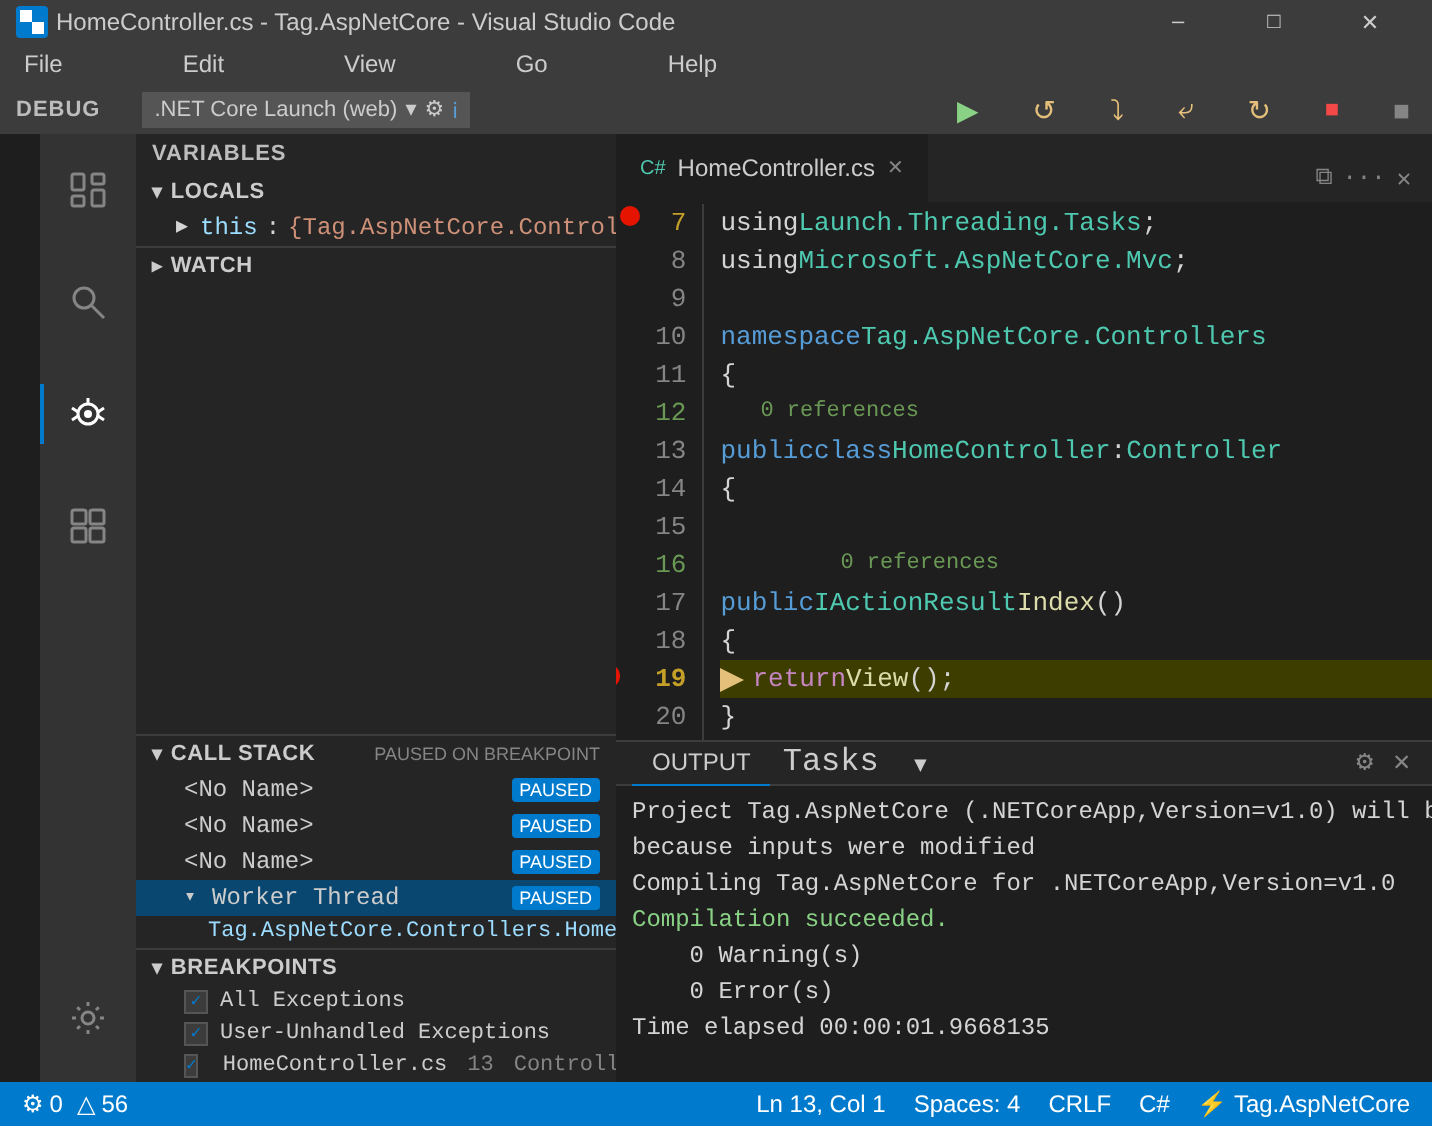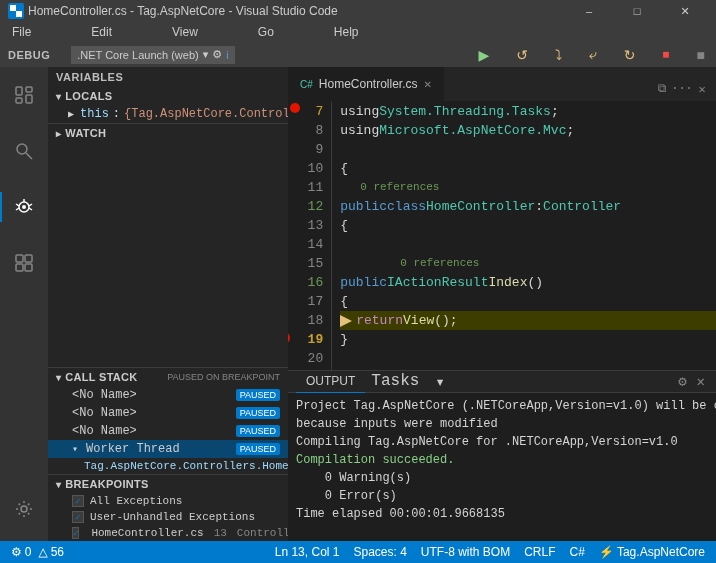--- a/index.html
+++ b/index.html
@@ -70,20 +70,21 @@
       height: 20px;
       display: flex;
       align-items: center;
       cursor: pointer;
     }
 
     
     .main-area {
       display: flex;
       height: calc(563px - 22px - 20px - 25px - 22px);
+      margin-left: 20px;
     }
 
     
     .activity-bar {
       width: 48px;
       background: #333333;
       display: flex;
       flex-direction: column;
       align-items: center;
       padding-top: 4px;
@@ -675,32 +676,36 @@
         <div style="height:19px;">20</div>
         <div style="height:19px;">21</div>
         <div style="height:19px; color:#6a9955;">22</div>
 
       </div>
 
       <div class="code-content">
 
         <div class="code-line">
           <span class="">using </span>
-            <span class="ns">System.Threading.Tasks</span>
+            <span class="ns">Launch.Threading.Tasks</span>
             <span class="op">;</span>
         </div>
 
         <div class="code-line">
           <span class="">using </span>
             <span class="ns">Microsoft.AspNetCore.Mvc</span>
             <span class="op">;</span>
         </div>
 
         <div class="code-line">&nbsp;</div>
 
+        <div class="code-line">
+          <span class="kw">namespace </span>
+            <span class="ns">Tag.AspNetCore.Controllers</span>
+        </div>
 
         <div class="code-line">
           <span class="op">{</span>
         </div>
 
         <div class="code-line">
           <span style="margin-left:20px;" class="ref-num cmt">0 references</span>
         </div>
 
         <div class="code-line">
@@ -799,23 +804,20 @@
     </div>
   </div>
   <div class="status-right">
     <div class="status-item">
       <span>Ln 13, Col 1</span>
     </div>
     <div class="status-item">
       <span>Spaces: 4</span>
     </div>
     <div class="status-item">
-      <span>UTF-8 with BOM</span>
-    </div>
-    <div class="status-item">
       <span>CRLF</span>
     </div>
     <div class="status-item">
       <span>C#</span>
     </div>
     <div class="status-item">
       <span>⚡ Tag.AspNetCore</span>
     </div>
   </div>
 </div>

